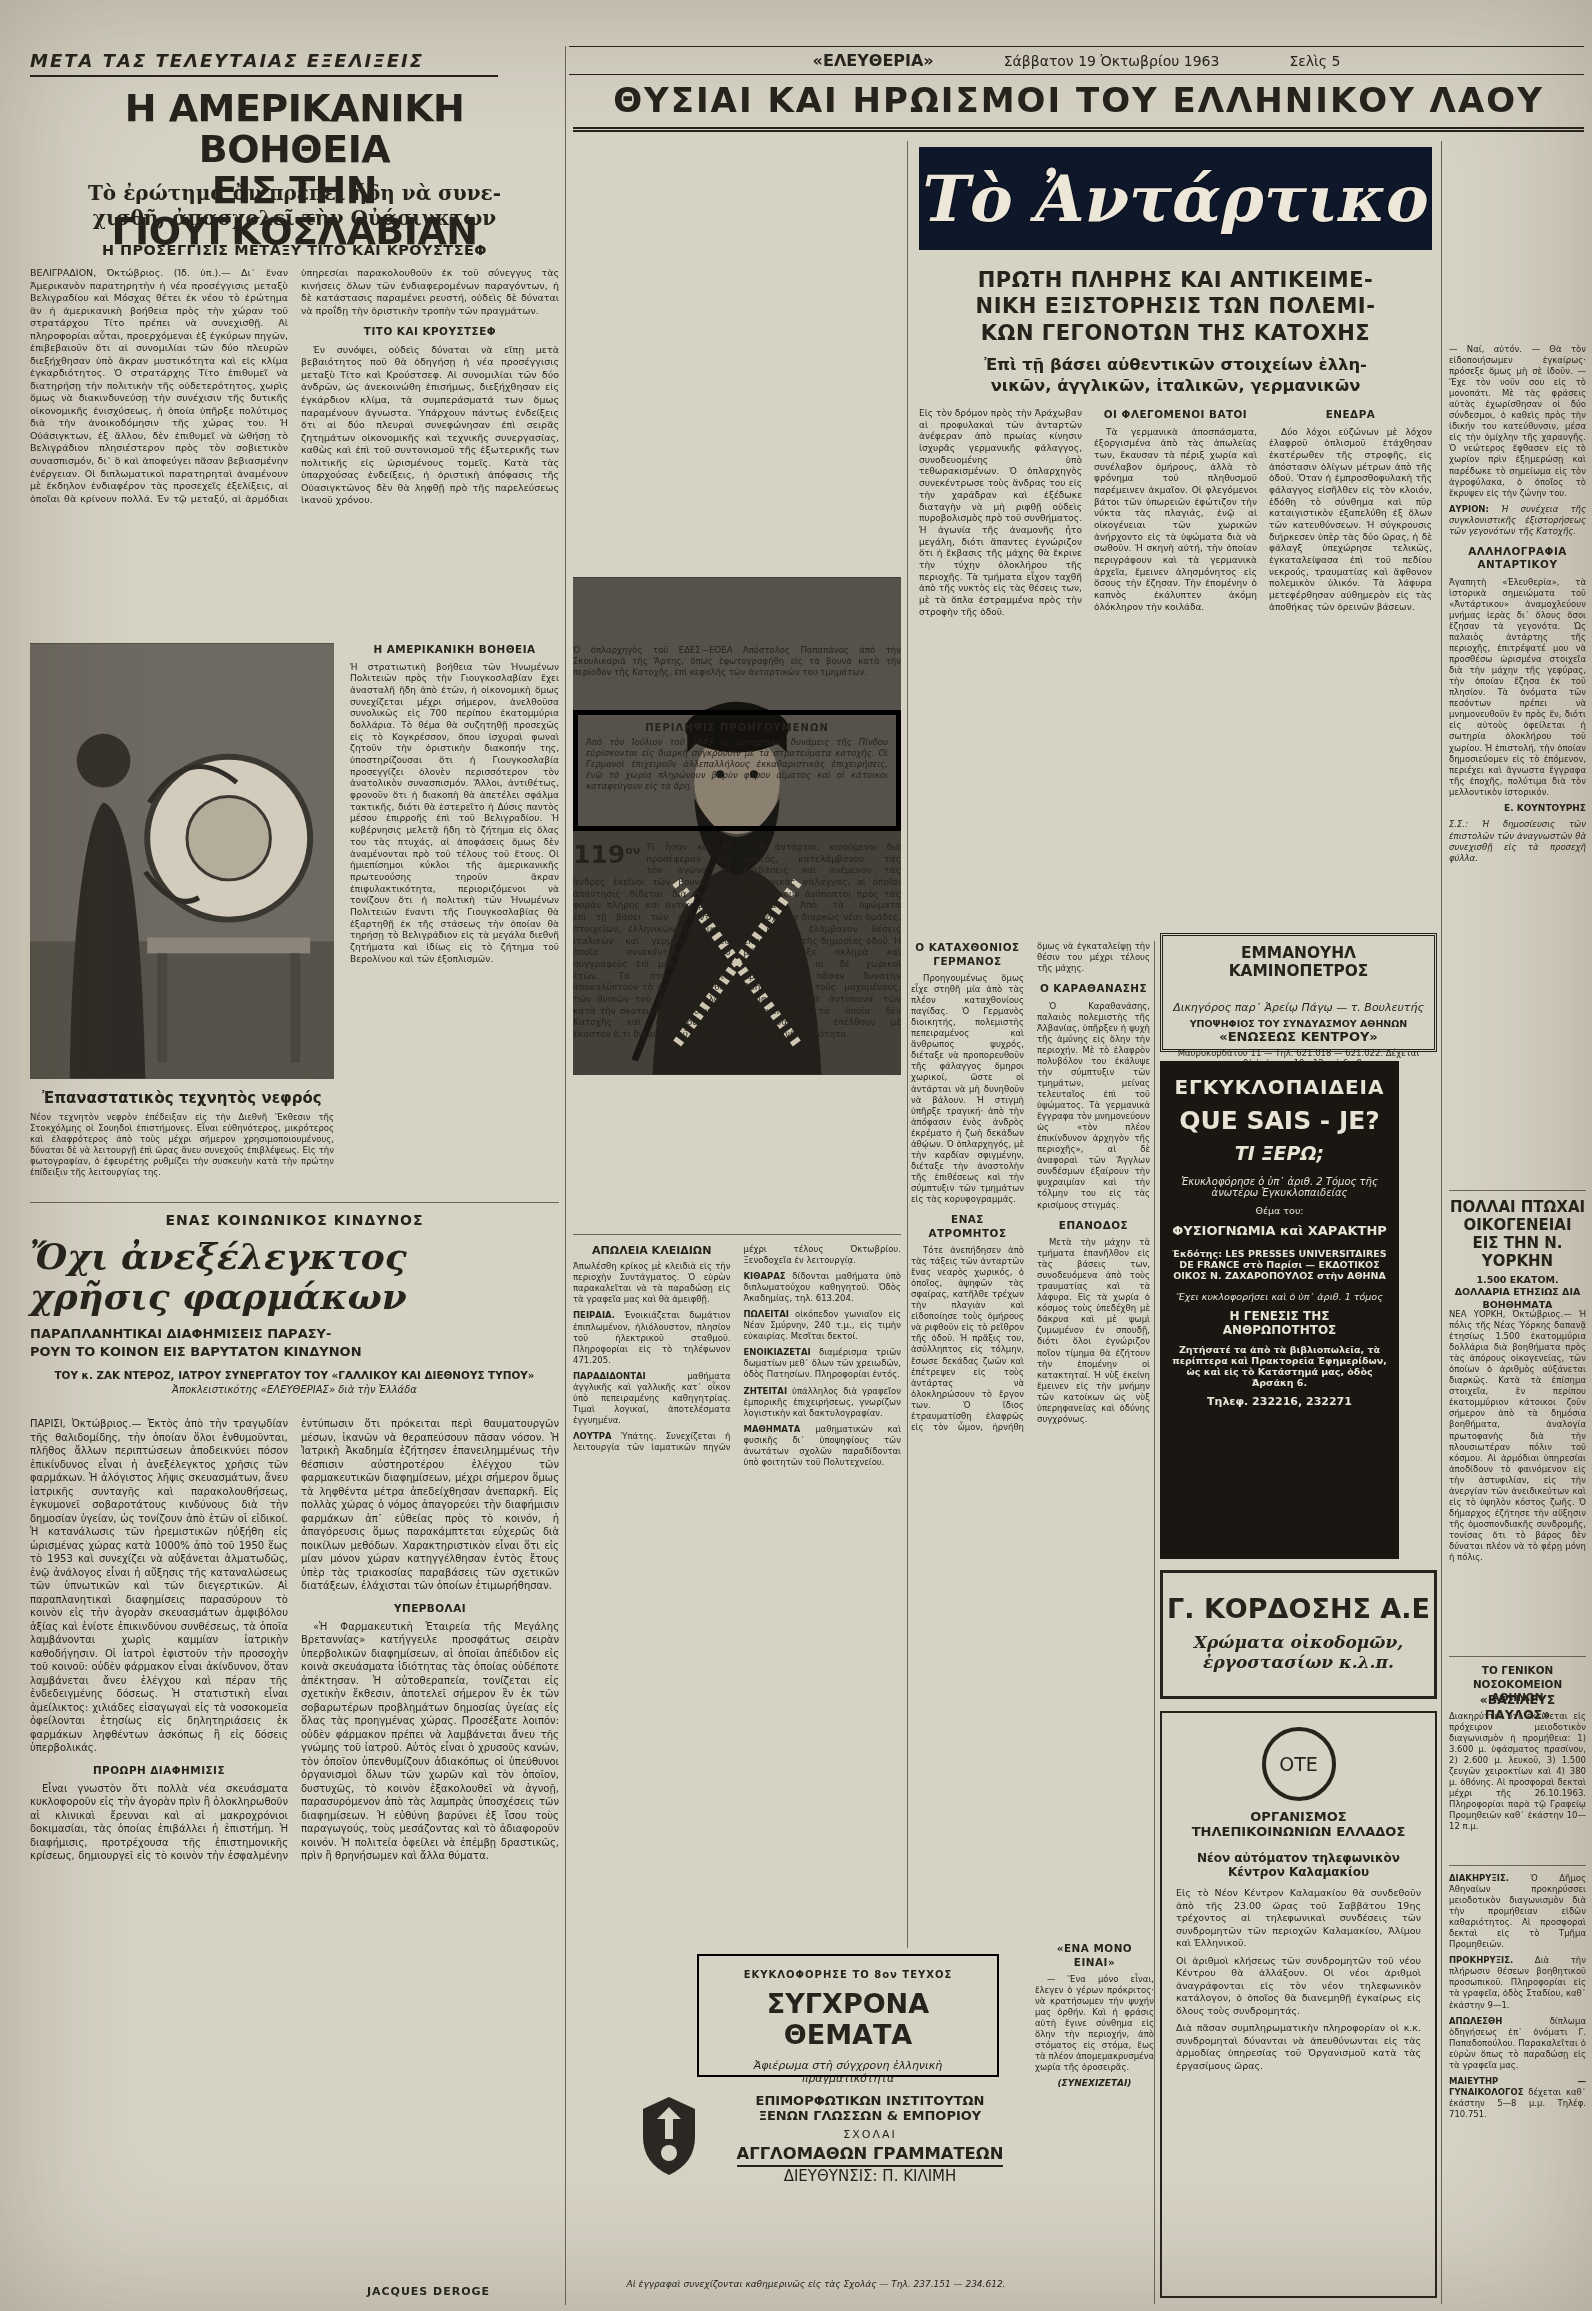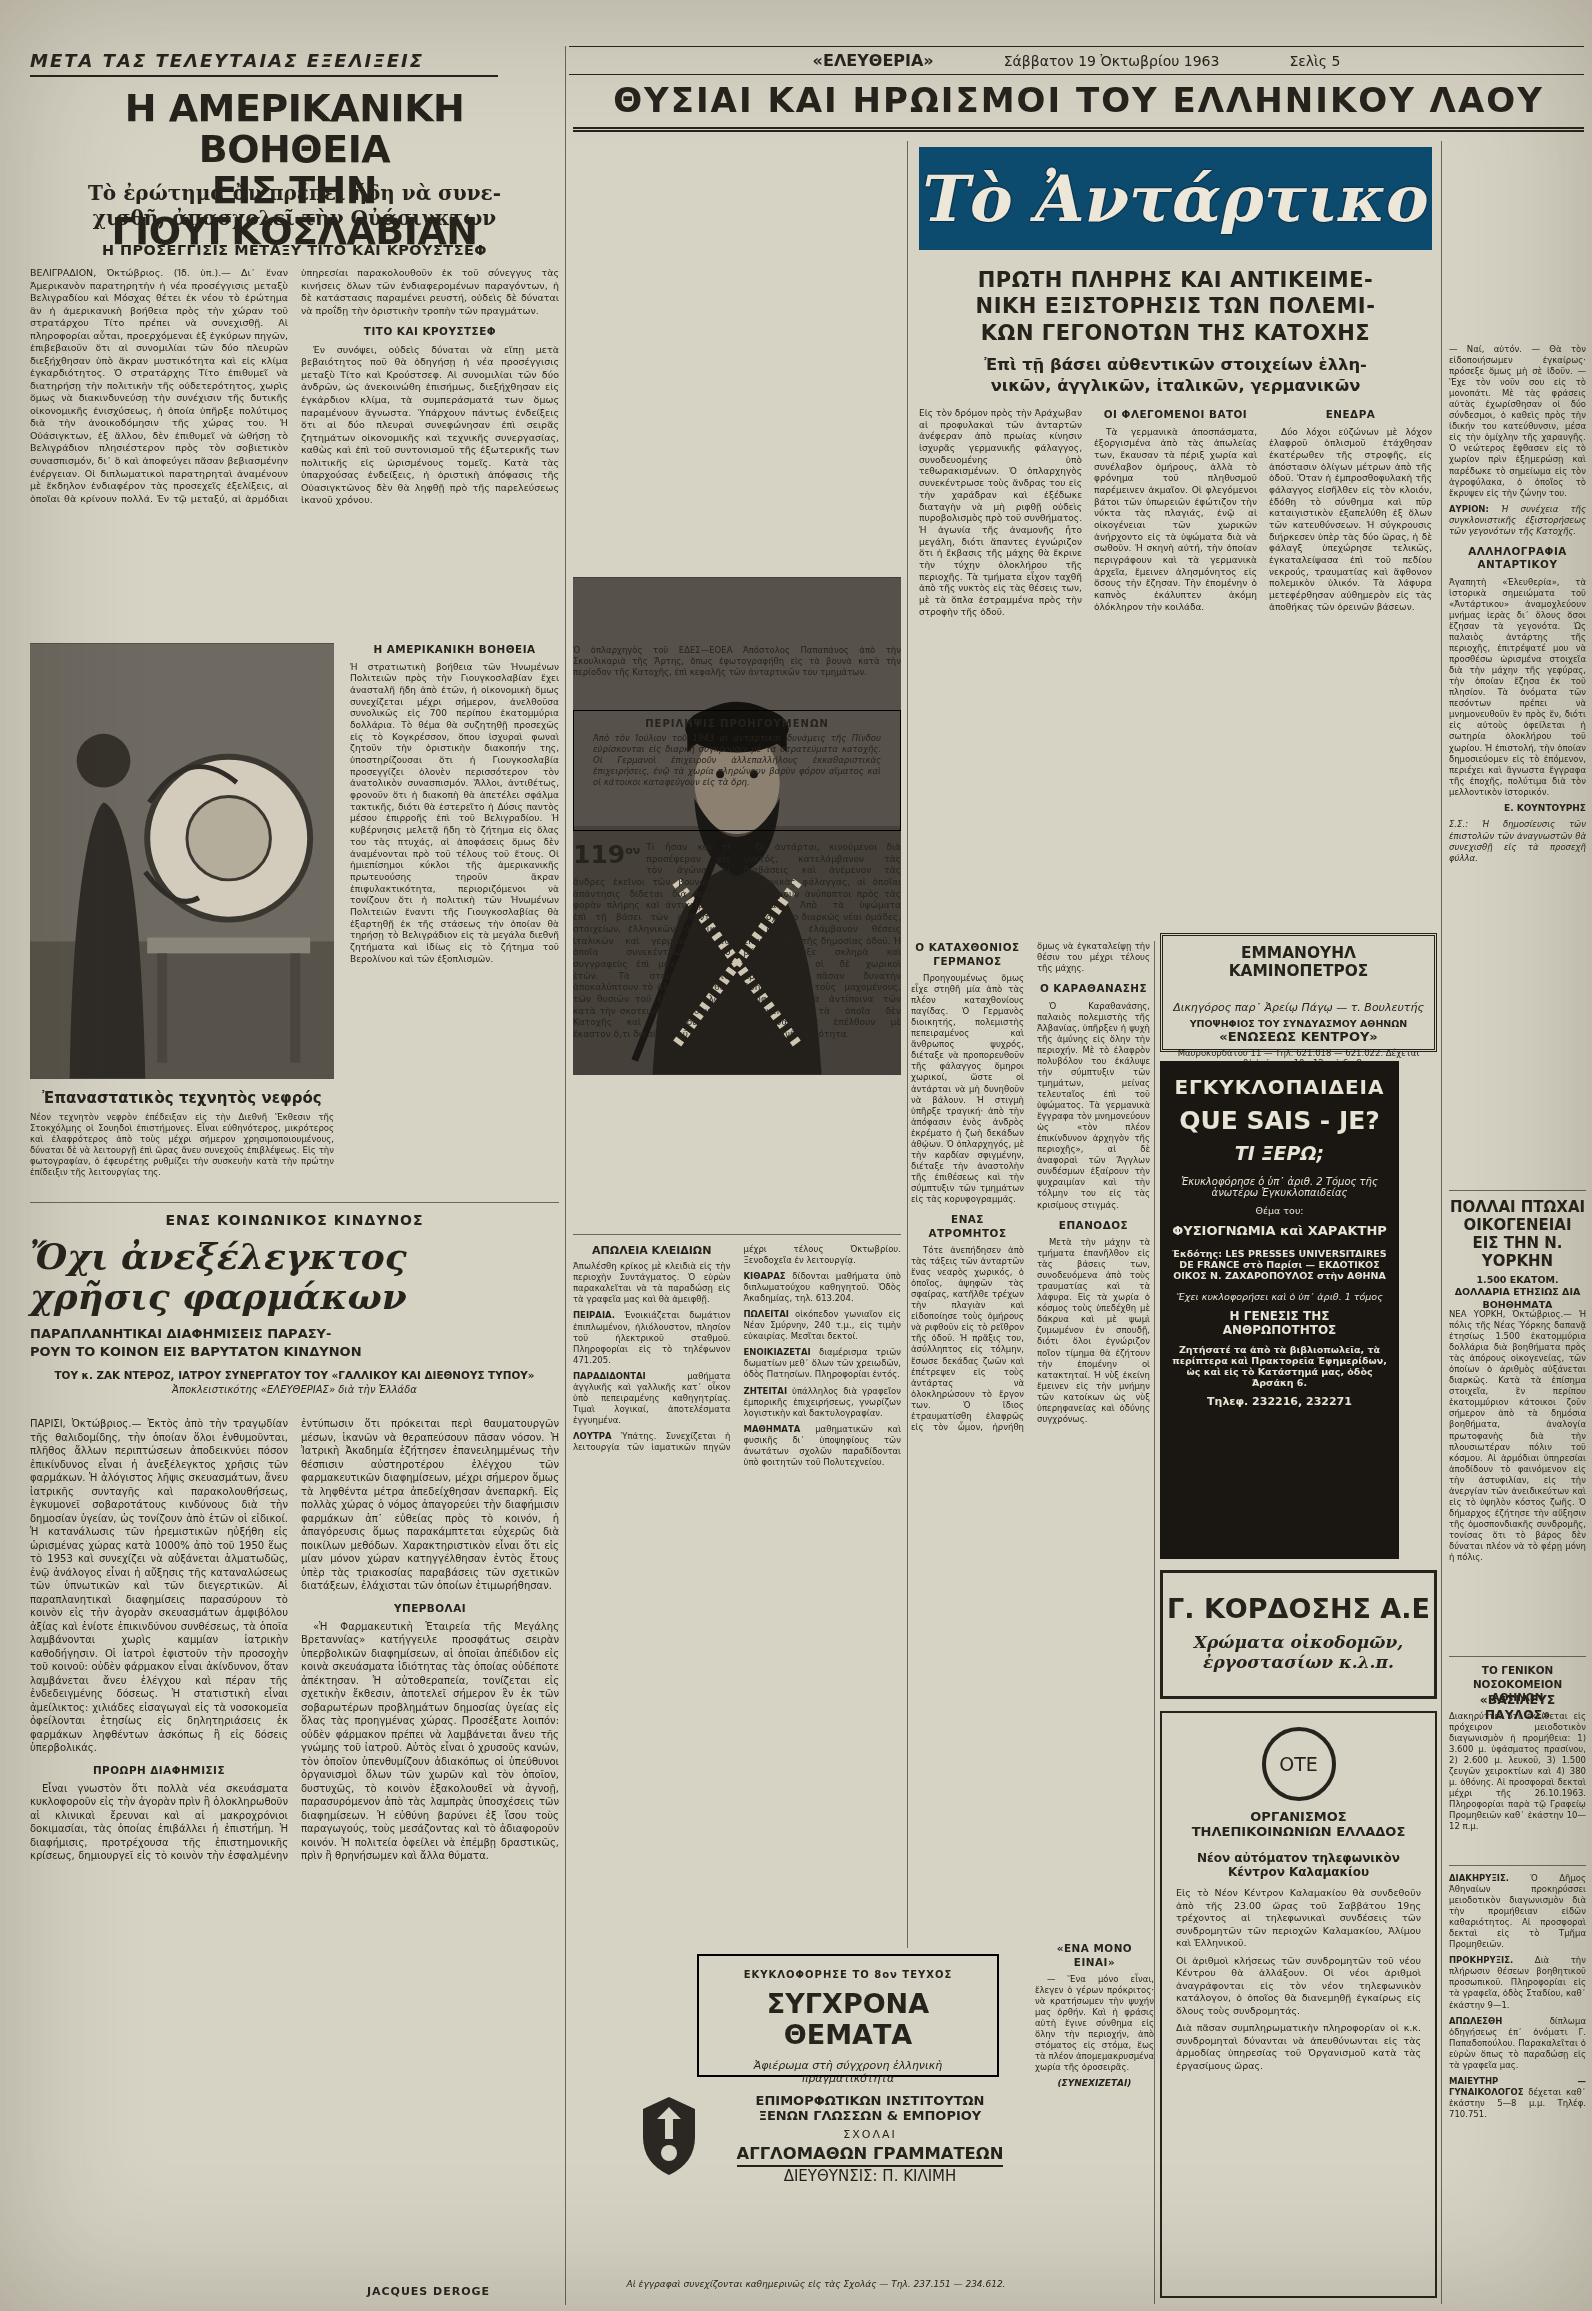--- a/index.html
+++ b/index.html
@@ -20,25 +20,25 @@
   .xh{font-weight:bold;text-align:center;font-size:10.4px;letter-spacing:0.5px;margin:8px 0 5px;break-inside:avoid}
   .serif{font-family:"DejaVu Serif",serif}
   .rv{position:absolute;width:1px;background:#6b655a}
   .rh{position:absolute;height:1px;background:#6b655a}
   .kick{font-style:italic;font-weight:bold;font-size:18px;letter-spacing:2px;border-bottom:2px solid #26231d;padding-bottom:4px}
   .hdr{display:flex;align-items:center;justify-content:center;gap:70px;border-top:1px solid #26231d;border-bottom:1px solid #26231d;font-size:14px;padding:4px 0}
   .hl{font-weight:bold;font-size:38px;letter-spacing:-0.5px;line-height:1.08;text-align:center}
   .deck{font-family:"DejaVu Serif",serif;font-weight:bold;font-size:20px;line-height:1.25;text-align:center}
   .sh{font-weight:bold;font-size:14.4px;letter-spacing:0.5px;text-align:center}
   .banner{font-weight:bold;font-size:34px;letter-spacing:2px;text-align:center;border-bottom:5px double #26231d;padding-bottom:7px}
-  .band{background:#0c4a6e;color:#ece7d8;display:flex;align-items:center;justify-content:center;
+  .band{background:#0f172a;color:#ece7d8;display:flex;align-items:center;justify-content:center;
         font-family:"DejaVu Serif",serif;font-style:italic;font-weight:bold;font-size:64px;text-shadow:0 0 2px #000}
   .sub3{font-weight:bold;font-size:21px;line-height:1.25;text-align:center;letter-spacing:0.5px}
   .basis{font-weight:bold;font-size:16.4px;line-height:1.3;text-align:center}
-  .box{border:1px solid #000000;padding:7px 19px}
+  .box{border:5px solid #000000;padding:7px 8px}
   .ep{float:left;font-weight:bold;font-size:25px;line-height:1;margin:0 6px 2px 0}
   .ep sup{font-size:11px}
   .lead{font-weight:bold}
   .it{font-style:italic}
   .sig{font-weight:bold;font-size:11px;letter-spacing:1px;text-align:center}
   .ph{position:relative;overflow:hidden;box-shadow:inset 0 0 35px rgba(0,0,0,.55);background:#4c4840}
   .adbox{border:3px double #26231d;text-align:center;padding:8px 10px;box-sizing:border-box}
   .black-ad{background:#1a1712;color:#e8e3d4;text-align:center;padding:14px 12px;box-sizing:border-box}
   .black-ad div{margin-bottom:7px}
   .vig{position:absolute;inset:0;pointer-events:none;box-shadow:inset 0 0 139px rgba(62,50,28,.28)}

